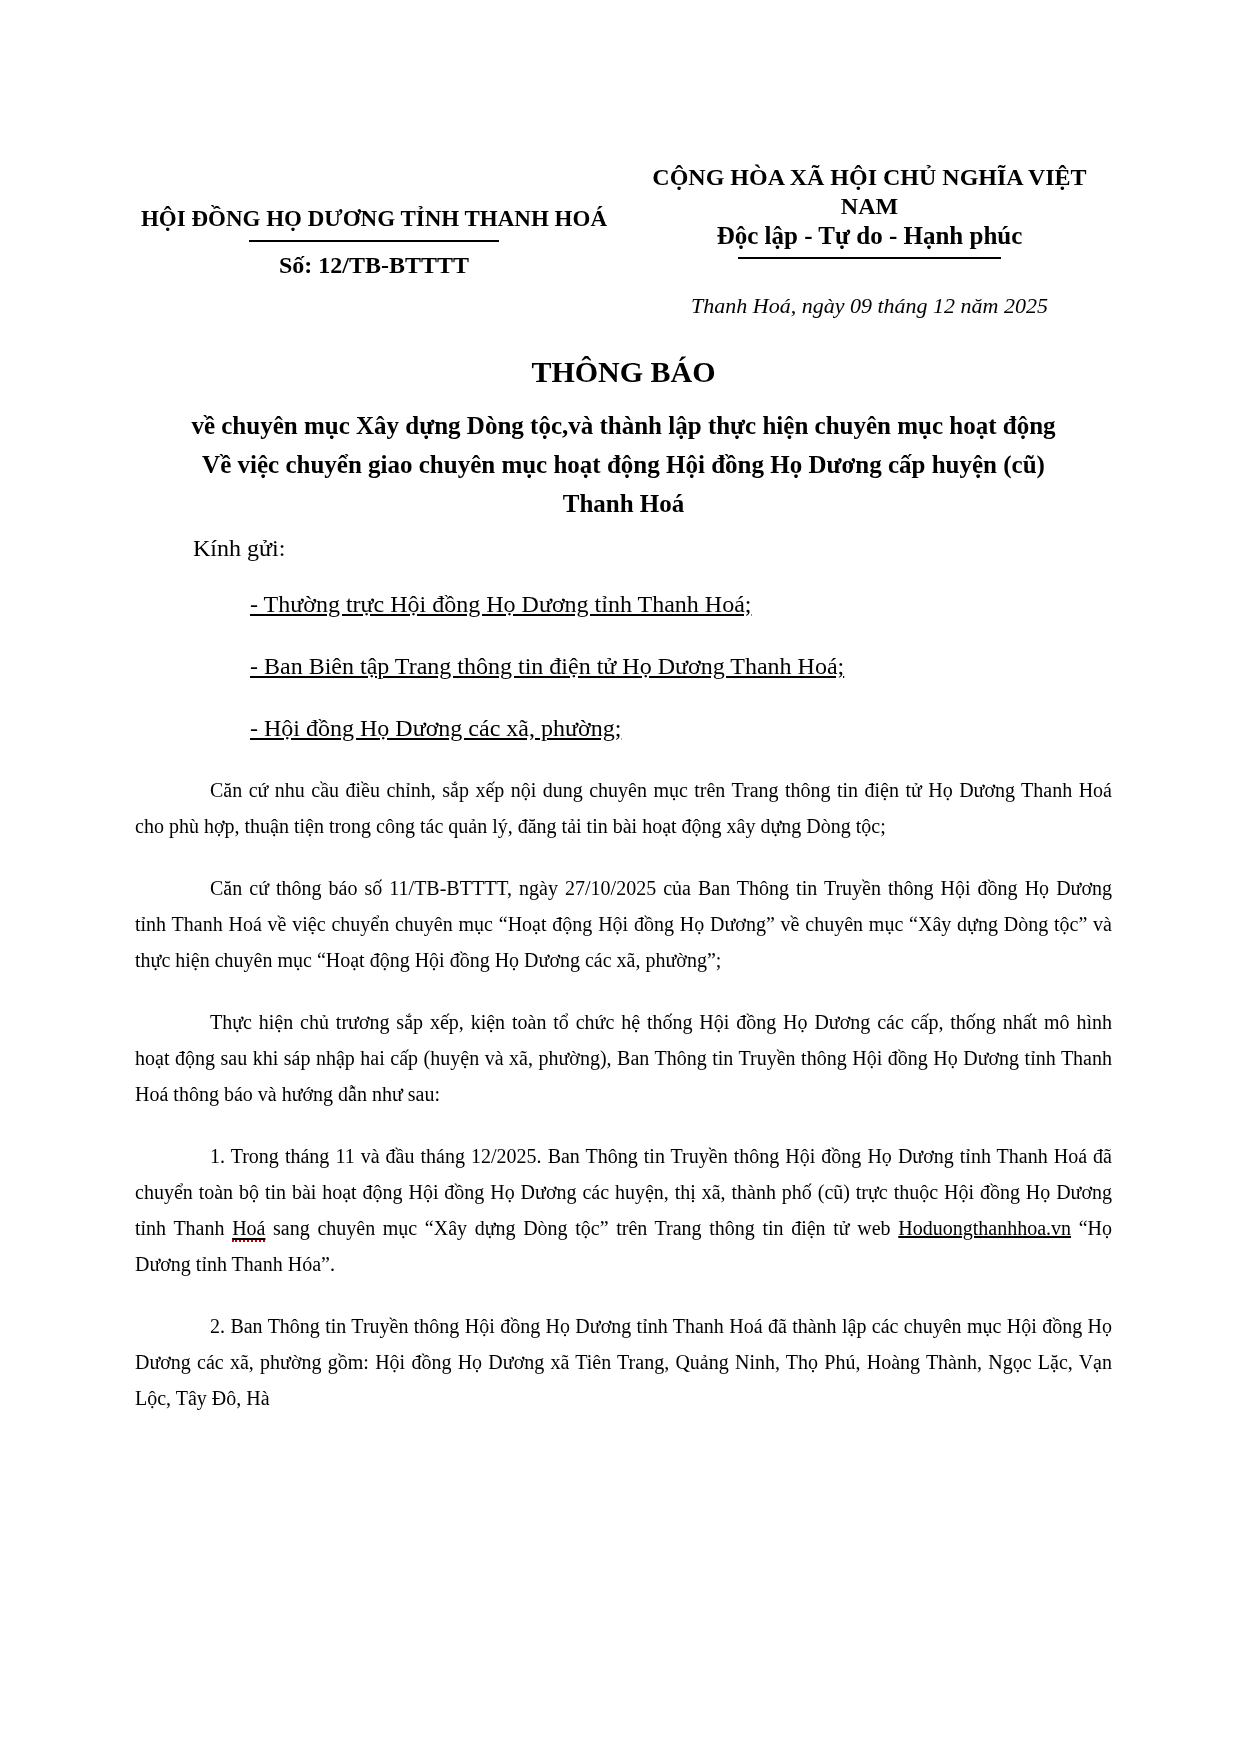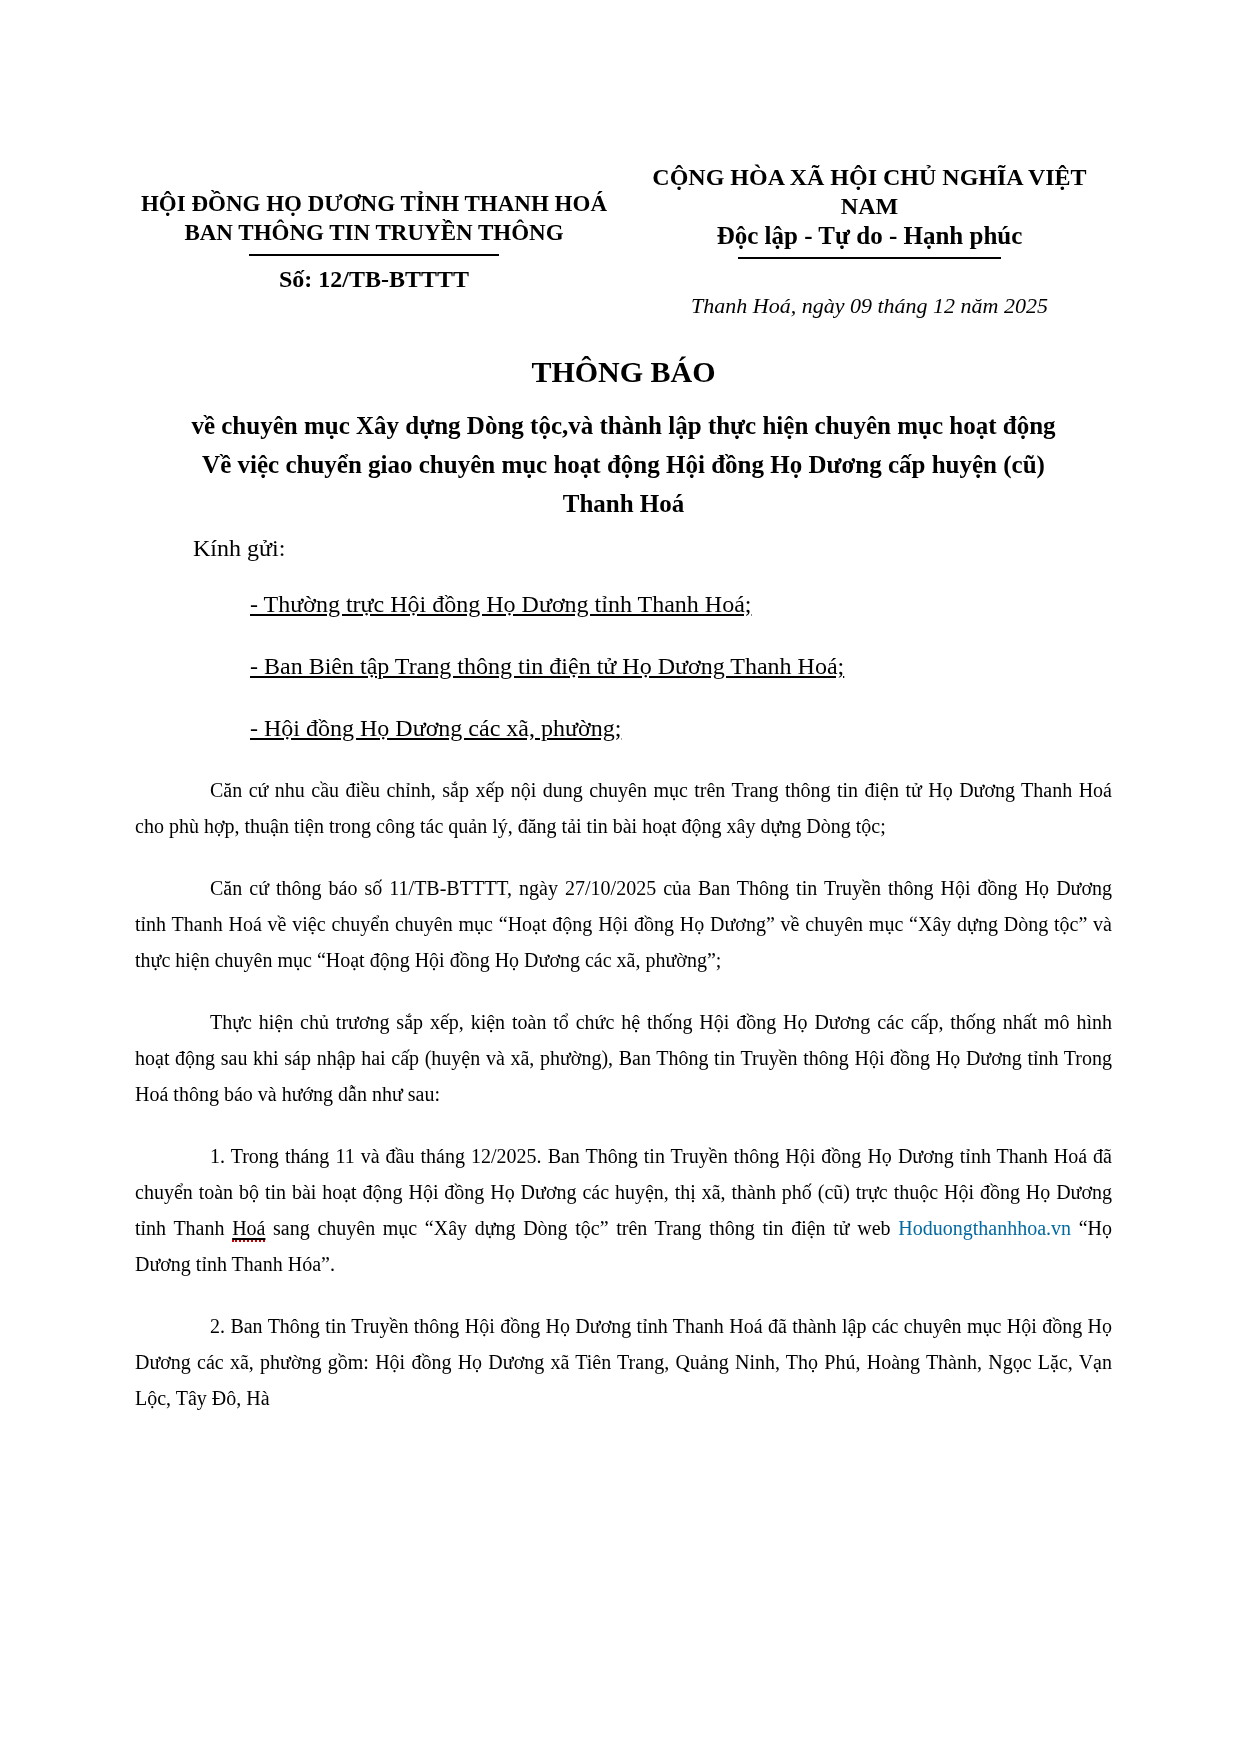--- a/index.html
+++ b/index.html
@@ -95,39 +95,39 @@
     margin-bottom: 26px;
   }
   .para {
     margin: 0 0 26px 0;
     font-size: 20px;
     line-height: 36px;
     text-align: justify;
     text-indent: 75px;
   }
   .weblink {
-    color: #0369a1;
+    color: #000000;
+    text-decoration: underline;
     cursor: pointer;
   }
   .spellcheck {
     text-decoration: underline;
     text-underline-offset: 3px;
     border-bottom: 2px dotted #cc0000;
     padding-bottom: 1px;
   }
 </style>
 </head>
 <body>
 
 <div class="page">
 
   <div class="header">
     <div class="header-left">
       <div>HỘI ĐỒNG HỌ DƯƠNG TỈNH THANH HOÁ</div>
-      <div>BAN THÔNG TIN TRUYỀN THÔNG</div>
       <hr class="rule rule-left">
       <div class="doc-number">Số: 12/TB-BTTTT</div>
     </div>
     <div class="header-right">
       <div class="country">CỘNG HÒA XÃ HỘI CHỦ NGHĨA VIỆT NAM</div>
       <div class="motto">Độc lập - Tự do - Hạnh phúc</div>
       <hr class="rule rule-right">
       <div class="date-line">Thanh Hoá, ngày 09 tháng 12 năm 2025</div>
     </div>
   </div>
@@ -145,19 +145,19 @@
   <div class="recipients">
     <div class="recipient">- Thường trực Hội đồng Họ Dương tỉnh Thanh Hoá;</div>
     <div class="recipient">- Ban Biên tập Trang thông tin điện tử Họ Dương Thanh Hoá;</div>
     <div class="recipient">- Hội đồng Họ Dương các xã, phường;</div>
   </div>
 
   <p class="para">Căn cứ nhu cầu điều chỉnh, sắp xếp nội dung chuyên mục trên Trang thông tin điện tử Họ Dương Thanh Hoá cho phù hợp, thuận tiện trong công tác quản lý, đăng tải tin bài hoạt động xây dựng Dòng tộc;</p>
 
   <p class="para">Căn cứ thông báo số 11/TB-BTTTT, ngày 27/10/2025 của Ban Thông tin Truyền thông Hội đồng Họ Dương tỉnh Thanh Hoá về việc chuyển chuyên mục “Hoạt động Hội đồng Họ Dương” về chuyên mục “Xây dựng Dòng tộc” và thực hiện chuyên mục “Hoạt động Hội đồng Họ Dương các xã, phường”;</p>
 
-  <p class="para">Thực hiện chủ trương sắp xếp, kiện toàn tổ chức hệ thống Hội đồng Họ Dương các cấp, thống nhất mô hình hoạt động sau khi sáp nhập hai cấp (huyện và xã, phường), Ban Thông tin Truyền thông Hội đồng Họ Dương tỉnh Trong Hoá thông báo và hướng dẫn như sau:</p>
+  <p class="para">Thực hiện chủ trương sắp xếp, kiện toàn tổ chức hệ thống Hội đồng Họ Dương các cấp, thống nhất mô hình hoạt động sau khi sáp nhập hai cấp (huyện và xã, phường), Ban Thông tin Truyền thông Hội đồng Họ Dương tỉnh Thanh Hoá thông báo và hướng dẫn như sau:</p>
 
   <p class="para"><span>1. Trong tháng 11 và đầu tháng 12/2025. Ban Thông tin Truyền thông Hội đồng Họ Dương tỉnh Thanh Hoá đã chuyển toàn bộ tin bài hoạt động Hội đồng Họ Dương các huyện, thị xã, thành phố (cũ) trực thuộc Hội đồng Họ Dương tỉnh Thanh </span><span class="spellcheck">Hoá</span><span> sang chuyên mục “Xây dựng Dòng tộc”  trên Trang thông tin điện tử web </span><a class="weblink">Hoduongthanhhoa.vn</a><span> “Họ Dương tỉnh Thanh Hóa”.</span></p>
 
   <p class="para">2. Ban Thông tin Truyền thông Hội đồng Họ Dương tỉnh Thanh Hoá đã thành lập các chuyên mục Hội đồng Họ Dương các xã, phường gồm: Hội đồng Họ Dương xã Tiên Trang, Quảng Ninh, Thọ Phú, Hoàng Thành, Ngọc Lặc, Vạn Lộc, Tây Đô, Hà</p>
 
 </div>
 
 </body></html>

